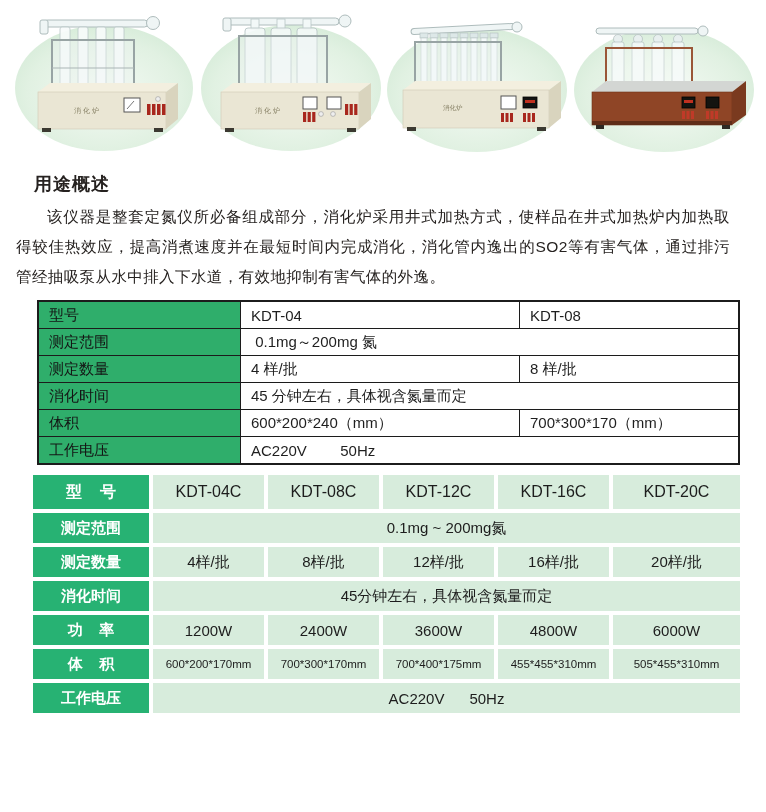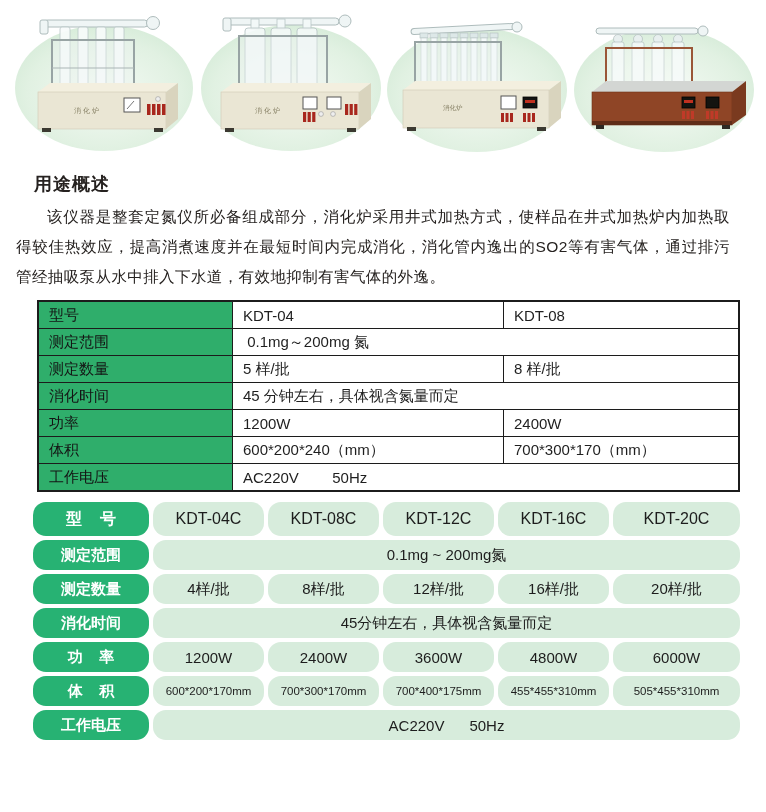--- a/index.html
+++ b/index.html
@@ -23,34 +23,34 @@
     text-align:justify;text-indent:2em;letter-spacing:0.4px;
   }
 
   
   .t1{
     border-collapse:collapse;table-layout:fixed;
     margin:8px 0 0 37px;width:703px;
   }
   .t1 th,.t1 td{
     border:1px solid #1c1c1c;height:26px;font-size:15px;font-weight:normal;
-    padding:0 8px 0 10px;text-align:left;vertical-align:middle;white-space:pre;overflow:hidden;
+    padding:0 16px 0 10px;text-align:left;vertical-align:middle;white-space:pre;overflow:hidden;
   }
   .t1{border:2px solid #1c1c1c;}
   .t1 th{background:#2fae6b;color:#141414;width:175px;}
   .t1 .c2{width:252px;margin-top:24px;}
 
   
   .t2{
     border-collapse:separate;border-spacing:4px 4px;table-layout:fixed;
     margin:6px 0 0 29px;width:715px;
   }
   .t2 th,.t2 td{
     height:30px;font-size:15px;vertical-align:middle;text-align:center;
-    white-space:pre;overflow:hidden;padding:0 2px;border-radius:13px;
+    white-space:pre;overflow:hidden;padding:0 2px;
   }
   .t2 th{background:#27b273;color:#ffffff;font-weight:700;width:112px;}
   .t2 td{background:#d7ecdc;color:#1d1d1d;}
   .t2 tr.hdr th,.t2 tr.hdr td{height:34px;font-size:16px;}
   .t2 tr.small td{font-size:11.5px;letter-spacing:0;}
   .t2 .cw{width:107px;text-align:center;}
 </style>
 </head>
 <body>
 
@@ -262,31 +262,26 @@
         <th>型号</th>
         <td class="c2">KDT-04</td>
         <td>KDT-08</td>
       </tr>
       <tr>
         <th>测定范围</th>
         <td colspan="2"> 0.1mg～200mg 氮</td>
       </tr>
       <tr>
         <th>测定数量</th>
-        <td class="c2">5 样/批</td>
+        <td class="c2">4 样/批</td>
         <td>8 样/批</td>
       </tr>
       <tr>
         <th>消化时间</th>
         <td colspan="2">45 分钟左右，具体视含氮量而定</td>
-      </tr>
-      <tr>
-        <th>功率</th>
-        <td class="c2">1200W</td>
-        <td>2400W</td>
       </tr>
       <tr>
         <th>体积</th>
         <td class="c2">600*200*240（mm）</td>
         <td>700*300*170（mm）</td>
       </tr>
       <tr>
         <th>工作电压</th>
         <td colspan="2">AC220V        50Hz</td>
       </tr>

